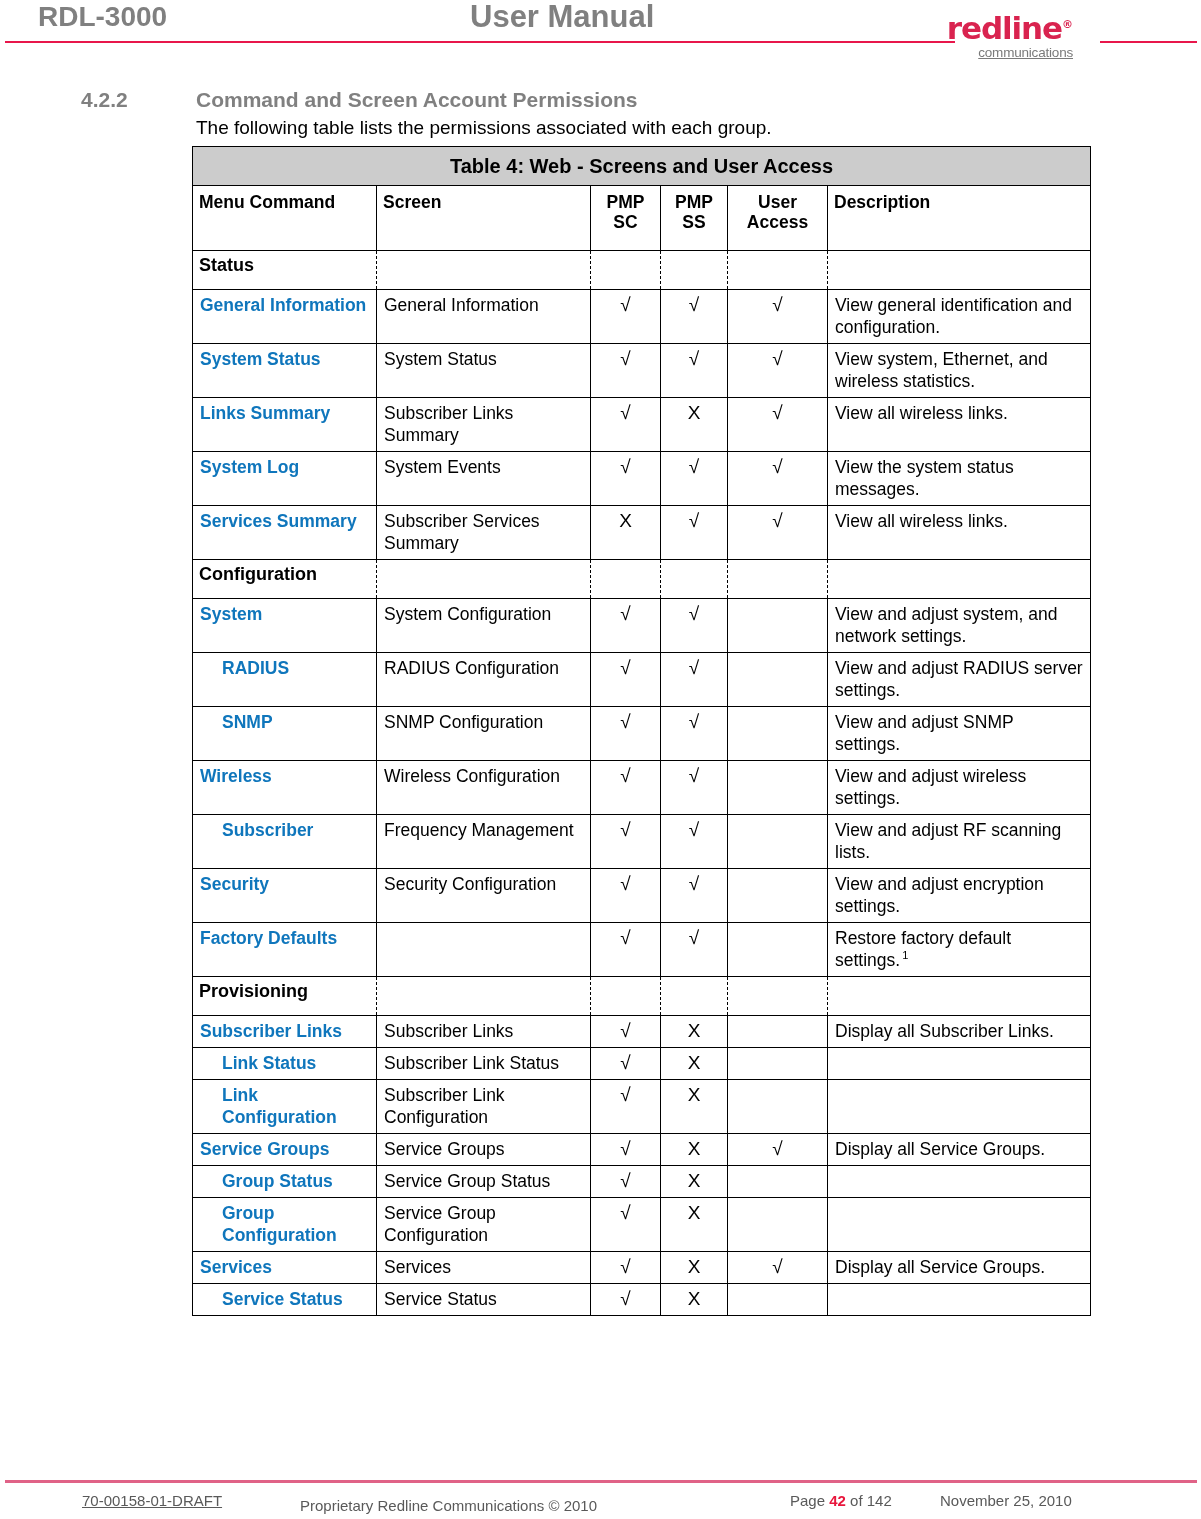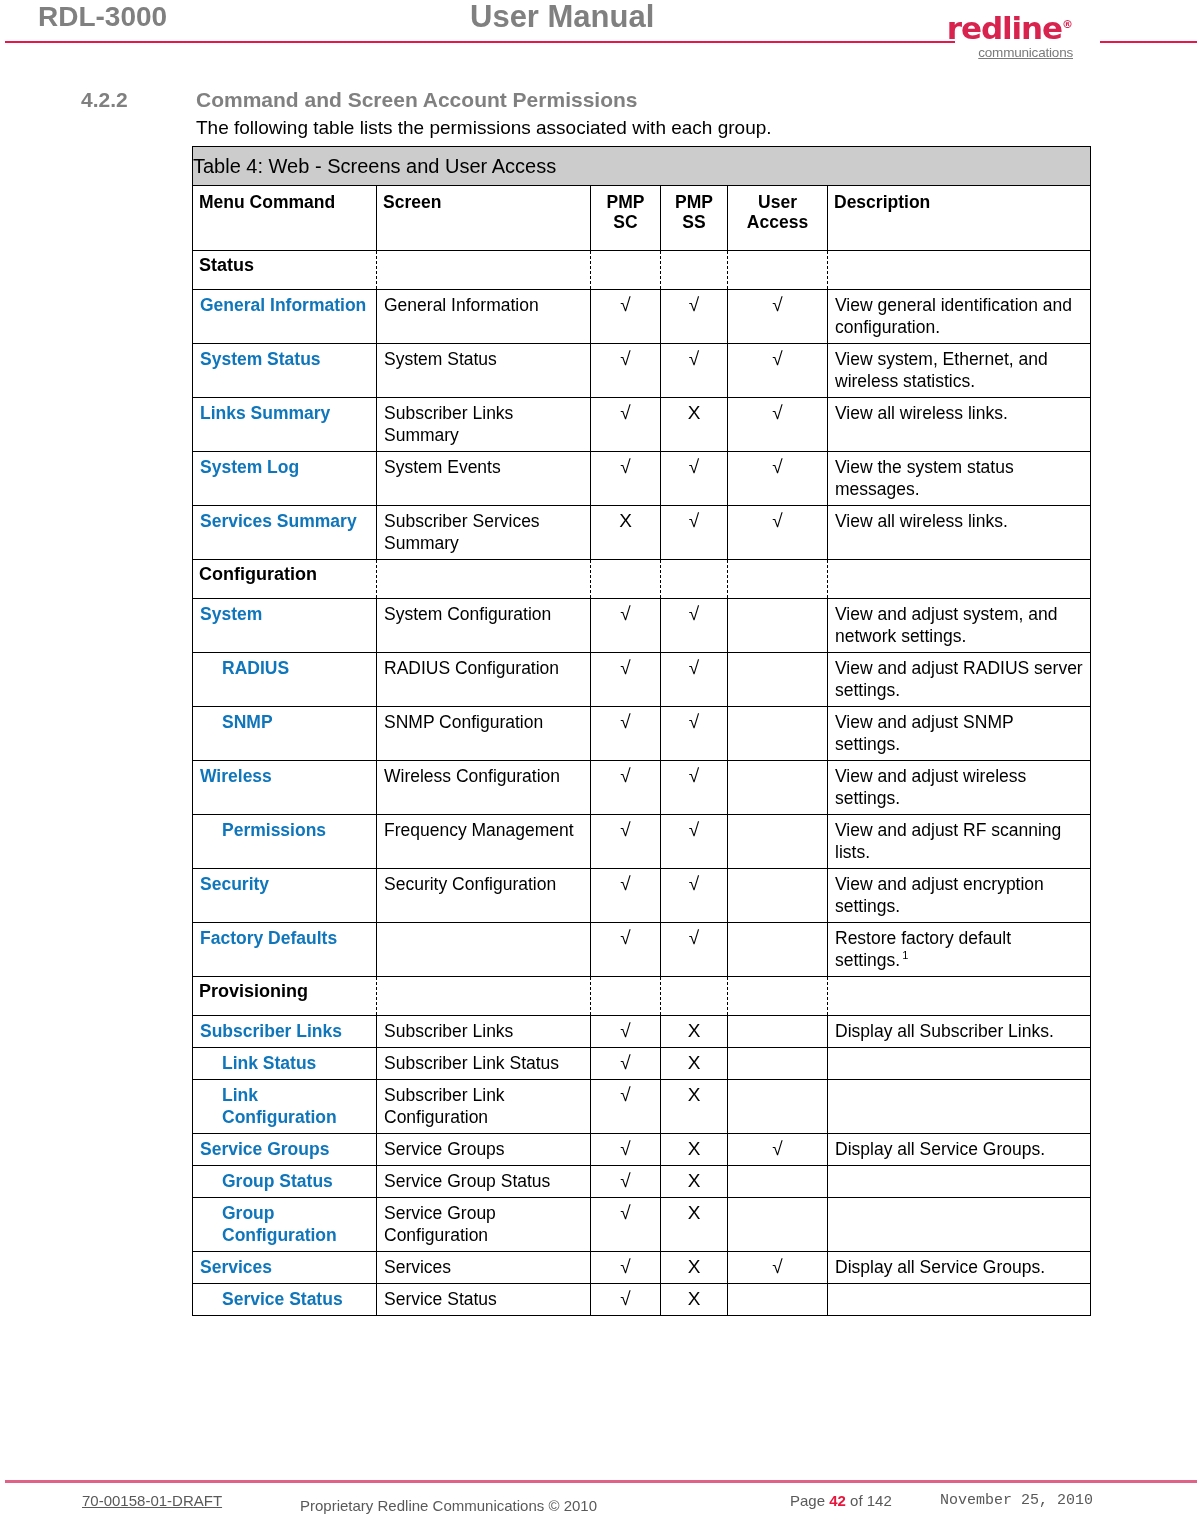--- a/index.html
+++ b/index.html
@@ -124,22 +124,23 @@
   }
   table.perm td, table.perm th {
     border: 1.3px solid #000000;
     padding: 0;
     vertical-align: top;
   }
 
   
   .cap-cell {
     background: #CCCCCC;
+    text-align: center;
     font-size: 20px;
-    font-weight: normal;
+    font-weight: bold;
     height: 38px;
     line-height: 38px;
     padding: 0 0 !important;
   }
 
   
   .colhdr td {
     font-weight: bold;
     height: 58px;
     padding: 6px 6px 0 6px !important;
@@ -212,21 +213,21 @@
     left: 0; top: 1492px;
     width: 1201px;
     height: 26px;
     font-size: 15px;
     color: #595959;
   }
   .f-doc   { position: absolute; left: 82px;  top: 0; white-space: nowrap; text-decoration: underline; }
   .f-prop  { position: absolute; left: 300px; top: 5px; white-space: nowrap; }
   .f-page  { position: absolute; left: 790px; top: 0; white-space: nowrap; }
   .f-pagenum { color: #E8163C; font-weight: bold; }
-  .f-date  { position: absolute; left: 940px; top: 0; white-space: nowrap; font-family: Liberation Mono, monospace; }
+  .f-date  { position: absolute; left: 940px; top: 0; white-space: nowrap; }
 </style>
 </head>
 <body>
 
 <div class="page-header">
   <div class="hdr-doc-title">RDL-3000</div>
   <div class="hdr-manual-title">User Manual</div>
   <div class="hdr-rule"></div>
   <div class="hdr-rule-mask"></div>
   <div class="logo">
@@ -344,21 +345,21 @@
         </tr>
         <tr class="row">
           <td class="menu">Wireless</td>
           <td>Wireless Configuration</td>
           <td class="mark">√</td>
           <td class="mark">√</td>
           <td class="mark"></td>
           <td>View and adjust wireless settings.</td>
         </tr>
         <tr class="row">
-          <td class="menu indent">Permissions</td>
+          <td class="menu indent">Subscriber</td>
           <td>Frequency Management</td>
           <td class="mark">√</td>
           <td class="mark">√</td>
           <td class="mark"></td>
           <td>View and adjust RF scanning lists.</td>
         </tr>
         <tr class="row">
           <td class="menu">Security</td>
           <td>Security Configuration</td>
           <td class="mark">√</td>

